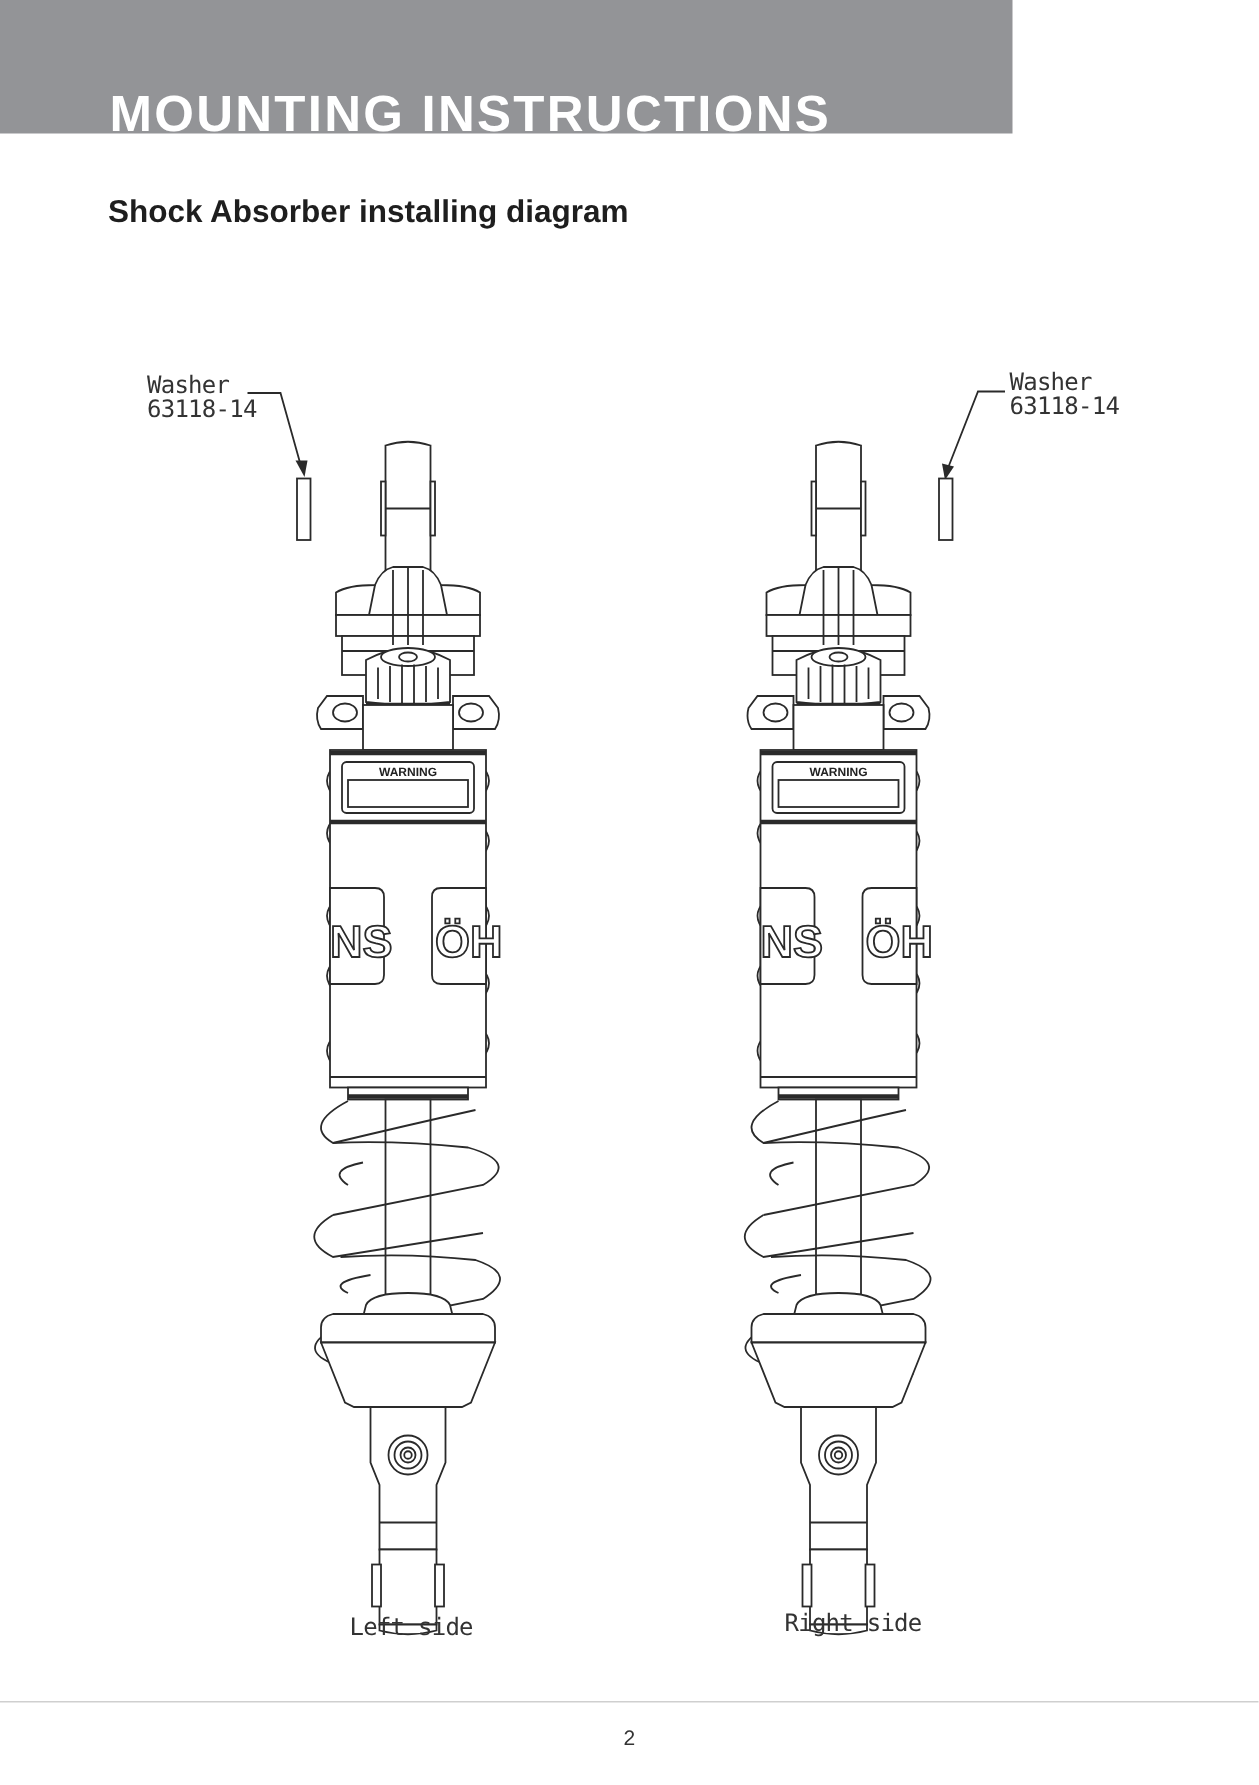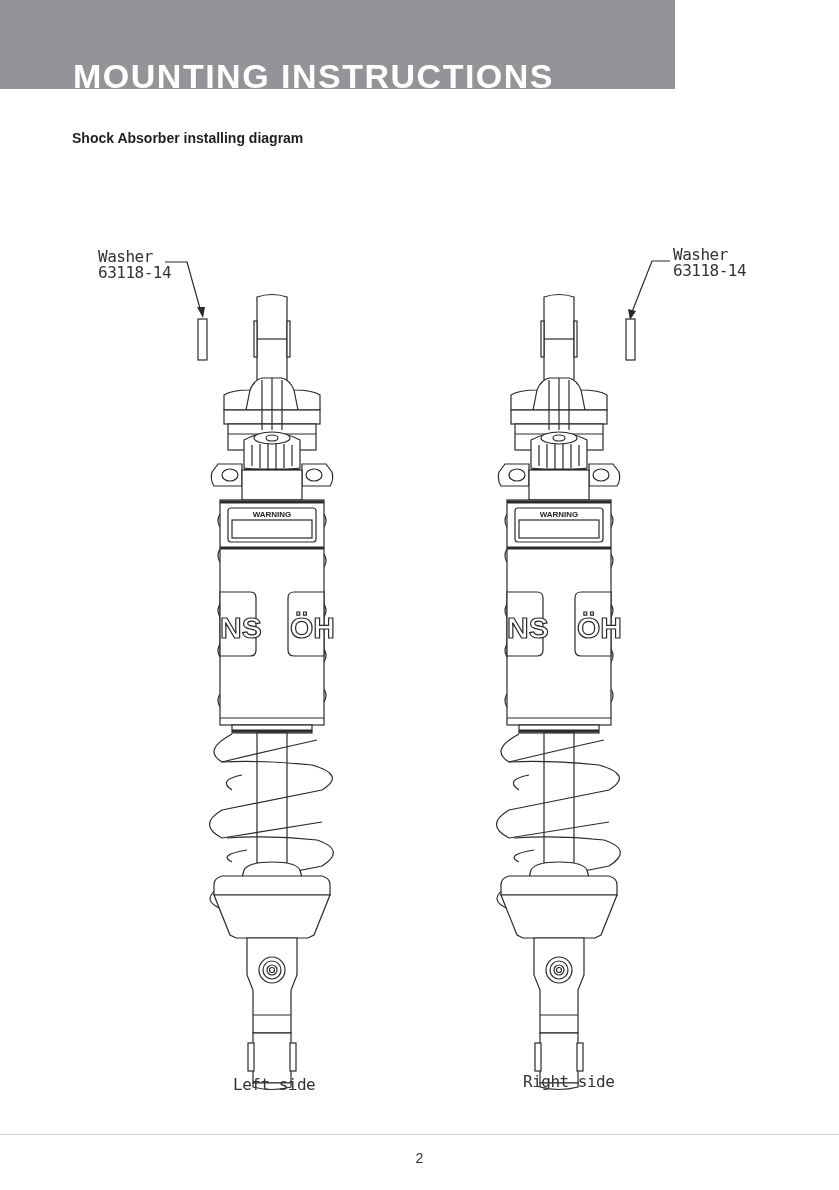--- a/index.html
+++ b/index.html
@@ -1,19 +1,19 @@
 <!DOCTYPE html>
 <html><head>
 <meta charset="utf-8">
 <style>
   html, body { margin: 0; padding: 0; background: #ffffff; }
   body { width: 839px; height: 1190px; position: relative; overflow: hidden; font-family: "Liberation Sans", sans-serif; }
   .header-band { position: absolute; left: 0; top: 0; width: 675px; height: 89px; background: #939497; overflow: hidden; }
   .header-title { position: absolute; left: 73px; top: 56px; font-family: "Liberation Sans", sans-serif; font-weight: bold; font-size: 34px; letter-spacing: 1.5px; color: #ffffff; line-height: 40px; white-space: nowrap; }
-  .section-title { position: absolute; left: 72px; top: 130px; font-family: "Liberation Sans", sans-serif; font-weight: bold; font-size: 14px; color: #1e1e1e; white-space: nowrap; }
+  .section-title { position: absolute; left: 72px; top: 130px; font-family: "Liberation Sans", sans-serif; font-weight: bold; font-size: 21px; color: #1e1e1e; white-space: nowrap; }
   .diagram { position: absolute; left: 0; top: 0; width: 839px; height: 1110px; }
   .cad-label { font-family: "DejaVu Sans Mono", monospace; font-size: 16px; fill: #333; letter-spacing: -0.5px; }
   .footer-rule { position: absolute; left: 0; top: 1134px; width: 839px; height: 1px; background: #cfcfcf; }
   .page-number { position: absolute; left: 0; width: 839px; top: 1150px; text-align: center; font-family: "Liberation Sans", sans-serif; font-size: 14px; color: #333; }
   svg .ln { fill: none; stroke: #2a2a2a; stroke-width: 1.2; }
   svg .fl { fill: #ffffff; stroke: #2a2a2a; stroke-width: 1.2; }
   svg .thick { fill: none; stroke: #2a2a2a; stroke-width: 3; }
   svg .warn { font-family: "Liberation Sans", sans-serif; font-weight: bold; font-size: 8px; fill: #222; }
   svg .logo { font-family: "Liberation Sans", sans-serif; font-weight: bold; font-size: 30px; fill: #fff; stroke: #2a2a2a; stroke-width: 1.2; }
 </style>

